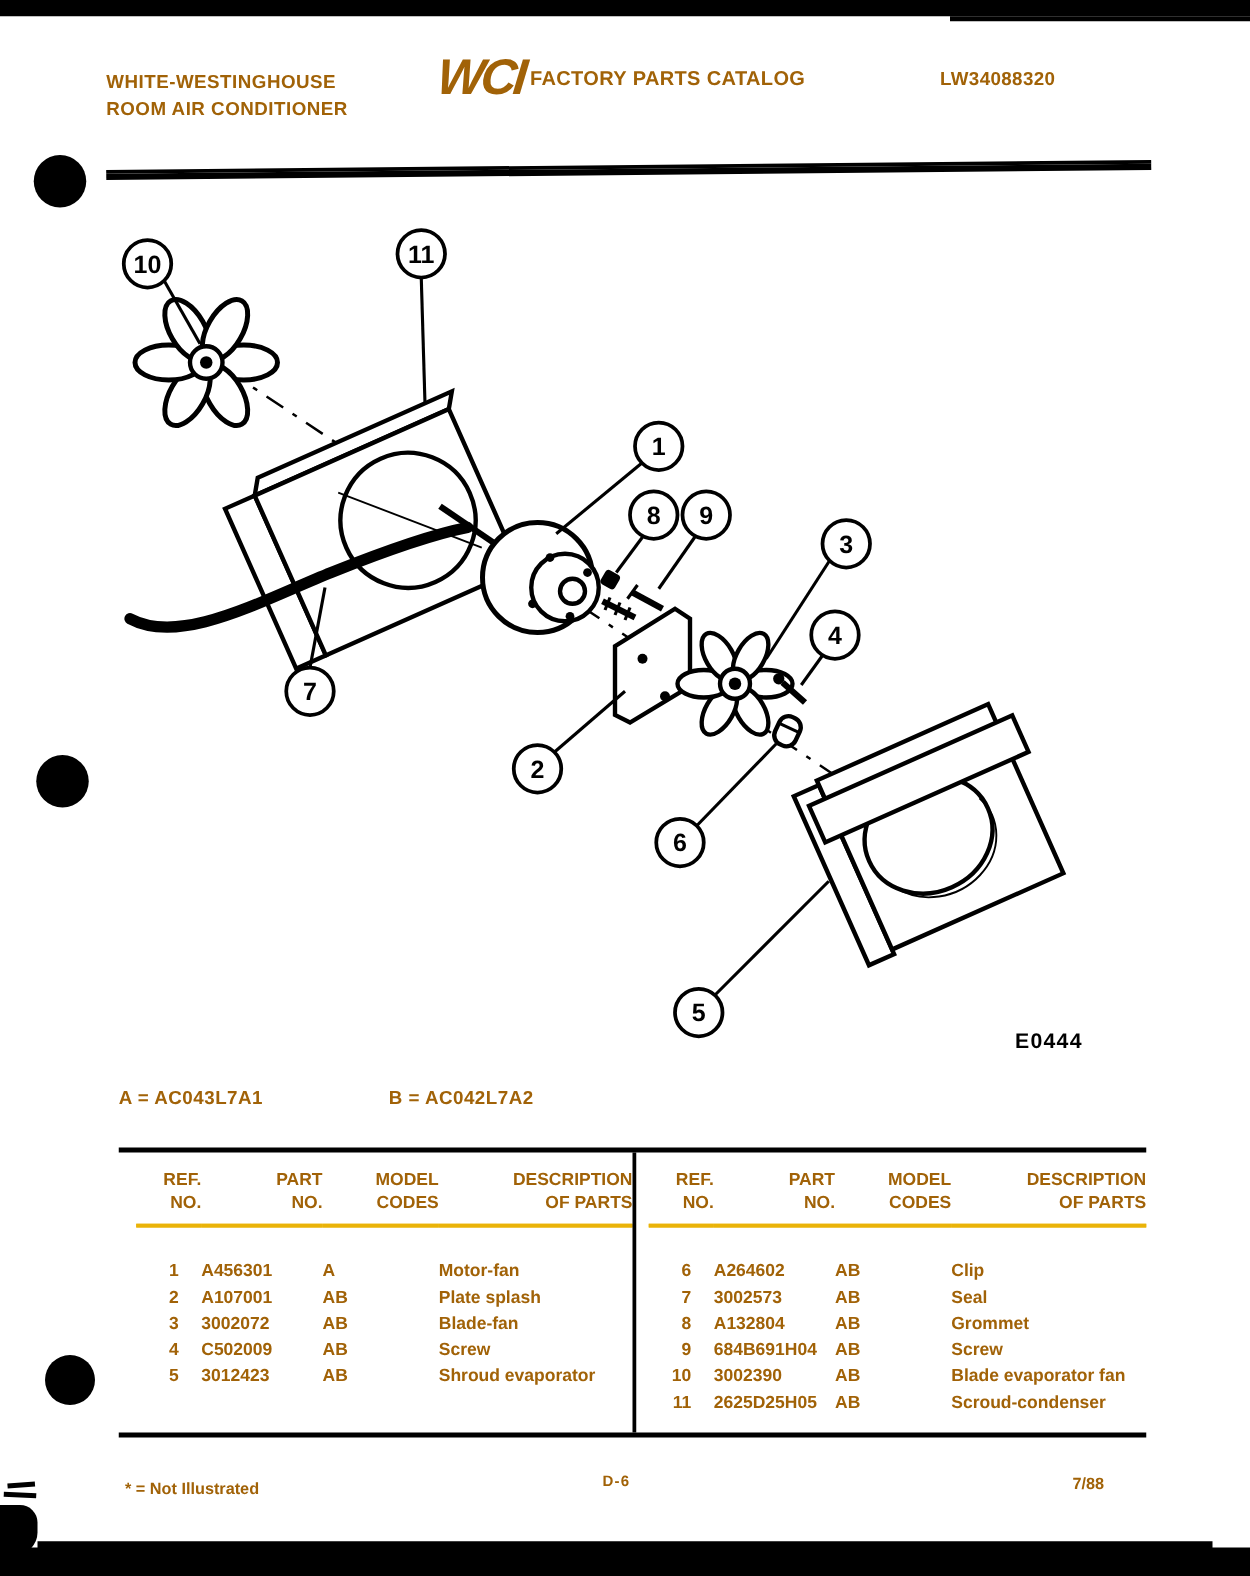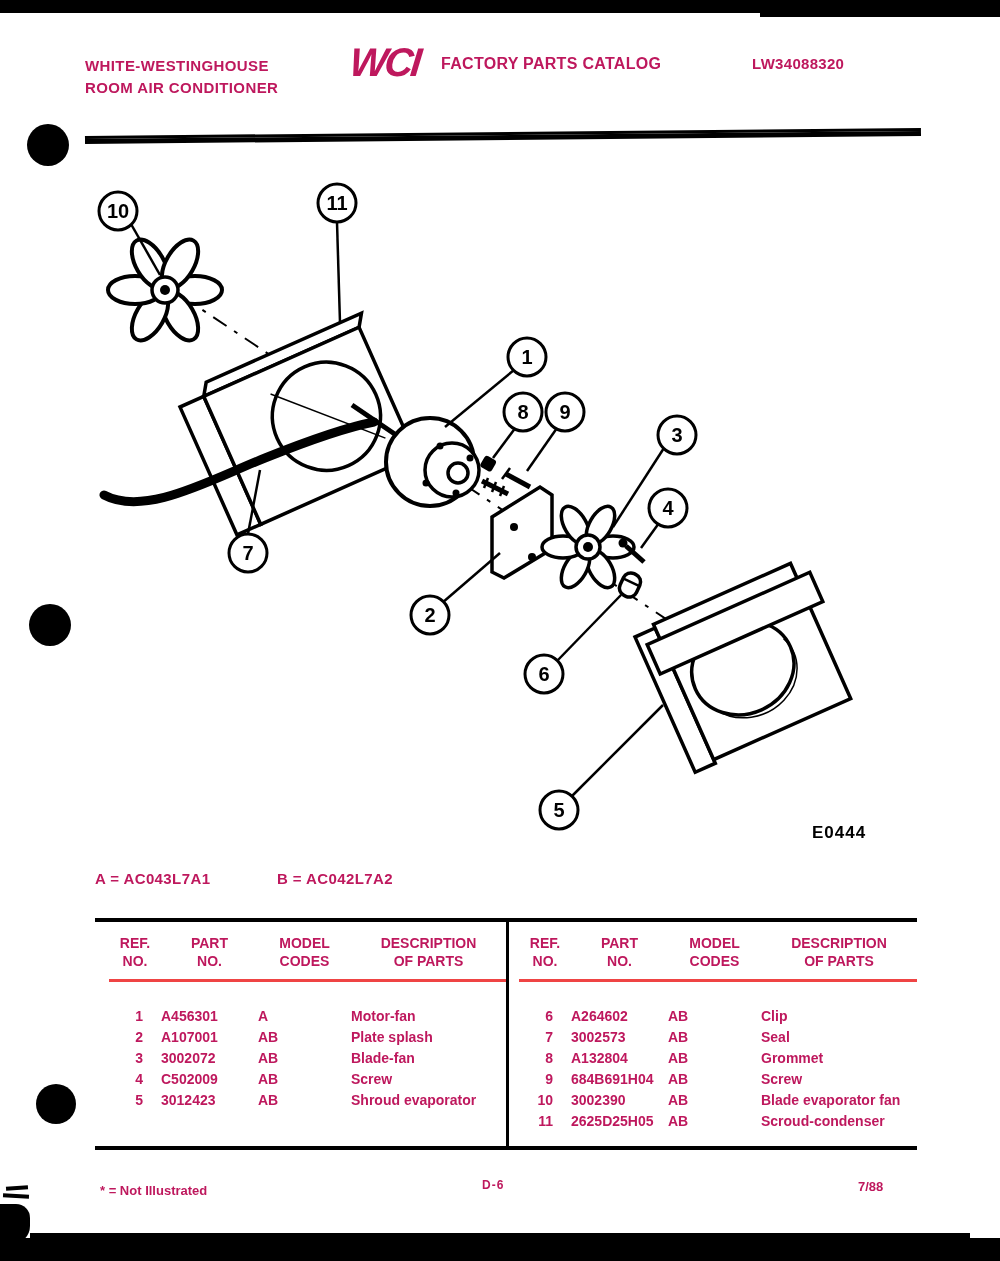--- a/index.html
+++ b/index.html
@@ -1,19 +1,19 @@
 <!DOCTYPE html>
 <html><head>
 <meta charset="utf-8">
 <style>
   * { margin:0; padding:0; box-sizing:border-box; }
   html,body { background:#777; }
   .page {
     position:relative; width:1000px; height:1261px; margin:0 auto;
-    background:#fff; color:#be185d; overflow:hidden;
+    background:#fff; color:#a16207; overflow:hidden;
     font-family:"Liberation Sans", sans-serif;
     -webkit-font-smoothing:none;
   }
   
   .bar-top   { position:absolute; left:0; top:0; width:100%; height:13px; background:#000; }
   .bar-top::after{ content:""; position:absolute; right:0; top:13px; width:240px; height:4px; background:#000; }
   .bar-bottom{ position:absolute; left:0; top:1238px; width:100%; height:23px; background:#000; }
   .bar-bottom::before{ content:""; position:absolute; left:30px; top:-5px; width:940px; height:6px; background:#000; }
   .hole { position:absolute; background:#000; border-radius:50%; }
   .hole1 { left:27px;  top:124px;  width:42px; height:42px; }
@@ -22,21 +22,21 @@
   .corner-blob { position:absolute; left:0; top:1204px; width:30px; height:40px; background:#000;
                  border-radius:0 14px 18px 0; }
   .corner-tick1{ position:absolute; left:6px; top:1186px; width:22px; height:4px; background:#000; transform:rotate(-4deg); }
   .corner-tick2{ position:absolute; left:3px; top:1194px; width:26px; height:4px; background:#000; transform:rotate(3deg); }
 
   
   .brand { position:absolute; left:85px; top:55px; font-size:15px; font-weight:700;
            letter-spacing:.4px; line-height:1.45; }
   .logo  { position:absolute; left:350px; top:40px; font-size:40px; font-weight:700;
            font-style:italic; letter-spacing:-3px; transform:skewX(-6deg); }
-  .catalog-title { position:absolute; left:424px; top:55px; font-size:16px; font-weight:700; letter-spacing:.3px;margin-left:17px; }
+  .catalog-title { position:absolute; left:424px; top:55px; font-size:16px; font-weight:700; letter-spacing:.3px; }
   .pub-no { position:absolute; left:752px; top:55px; font-size:15px; font-weight:700; letter-spacing:.3px; }
   .head-rule { position:absolute; left:85px; top:136px; width:836px; height:4px;
                border-top:3px solid #000; border-bottom:5px solid #000;
                transform:rotate(-0.55deg); transform-origin:left center; }
 
   
   .diagram { position:absolute; left:90px; top:175px; width:800px; height:690px; }
   .ol   { fill:#fff; stroke:#000; stroke-width:3.5px; }
   .ol4  { fill:#fff; stroke:#000; stroke-width:4px; }
   .ln   { stroke:#000; stroke-width:2.5px; }
@@ -44,31 +44,31 @@
   .thin { stroke:#000; stroke-width:1.5px; fill:none; }
   .dash { stroke:#000; stroke-width:2px; fill:none; stroke-dasharray:16 9 4 9; }
   .seal { fill:none; stroke:#000; stroke-width:9px; stroke-linecap:round; }
   .blk  { fill:#000; stroke:none; }
   .callout circle { fill:#fff; stroke:#000; stroke-width:3px; }
   .callout text { font:700 20px "Liberation Sans", sans-serif; fill:#000; text-anchor:middle; }
   .figid { font:700 17px "Liberation Sans", sans-serif; fill:#000; letter-spacing:1px; }
 
   
   .models { position:absolute; left:95px; top:870px; font-size:15px; font-weight:700; letter-spacing:.4px; }
-  .models .model-b { margin-left:62px; }
+  .models .model-b { margin-left:96px; }
 
   
   .parts-table { position:absolute; left:95px; top:918px; width:822px; display:flex;
                  border-top:4px solid #000; border-bottom:4px solid #000; }
   .half { width:50%; padding:0 0 14px 14px; }
   .half.right { border-left:3px solid #000; padding-left:10px; }
   table { border-collapse:collapse; width:100%; table-layout:fixed;
           font:700 14px "Liberation Sans", sans-serif; }
-  th { text-align:center; vertical-align:top; white-space:pre-line; line-height:1.3;
-       padding:12px 0 9px 0; border-bottom:3px solid #ef4444; }
+  th { text-align:right; vertical-align:top; white-space:pre-line; line-height:1.3;
+       padding:12px 0 9px 0; border-bottom:3px solid #eab308; }
   td { padding:0; line-height:21px; }
   tbody tr:first-child td { padding-top:24px; }
   col.c-ref   { width:52px; }
   col.c-part  { width:97px; }
   col.c-model { width:93px; }
   .cell-ref { padding-right:18px; text-align:right; }
 
   
   .foot-note { position:absolute; left:100px; top:1183px; font-size:13px; font-weight:700; }
   .foot-page { position:absolute; left:482px; top:1178px; font-size:12px; font-weight:700; letter-spacing:1px; }

